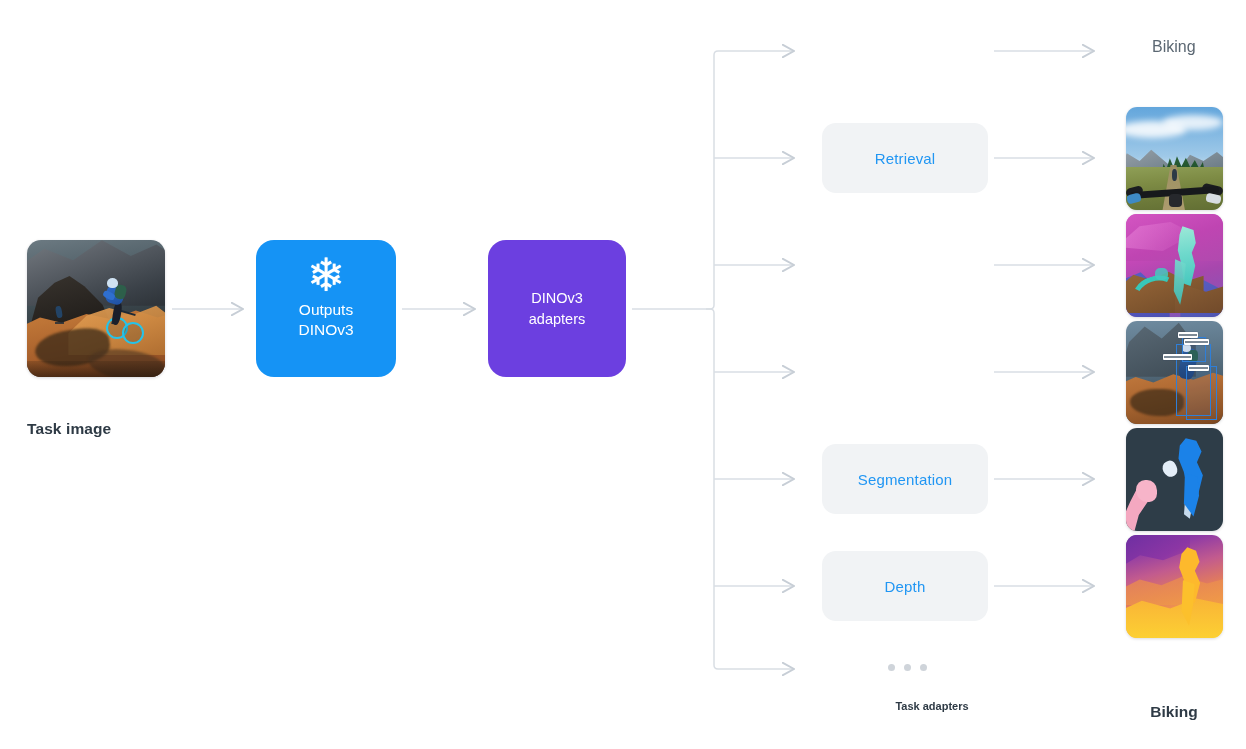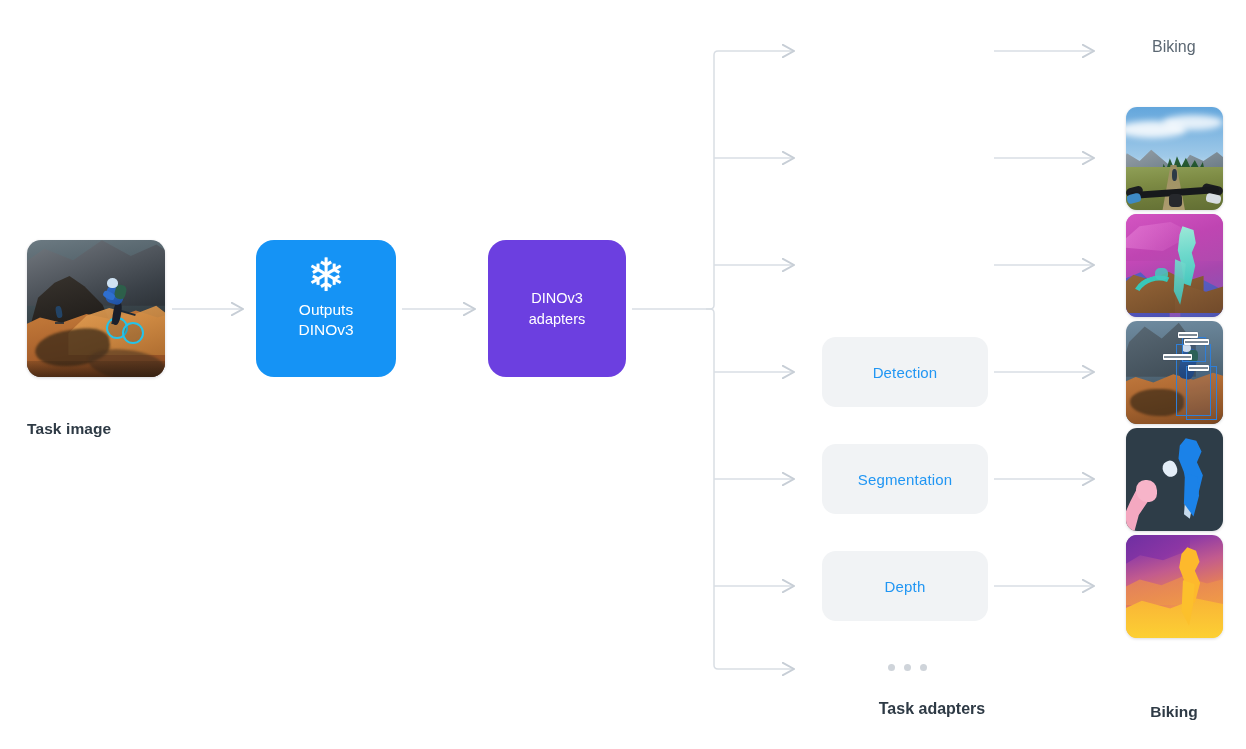--- a/index.html
+++ b/index.html
@@ -249,21 +249,21 @@
     border-radius: 50%;
     background: #cfd4da;
   }
 
   #task-adapters-label {
     position: absolute;
     left: 822px;
     top: 700px;
     width: 220px;
     text-align: center;
-    font-size: 16px;
+    font-size: 11px;
     font-weight: bold;
     color: #2e3a45;
   }
   #outputs-label {
     position: absolute;
     left: 1104px;
     top: 703px;
     width: 140px;
     text-align: center;
     font-size: 15.5px;
@@ -420,22 +420,22 @@
     <div id="snowflake-icon">❄</div>
     <div class="frozen-text">Outputs</div>
     <div class="frozen-text">DINOv3</div>
   </div>
 
   <div id="features-box">
     <div class="features-text">DINOv3</div>
     <div class="features-text">adapters</div>
   </div>
 
-  <div class="adapter" id="adapter-3">
-    <span class="adapter-label">Detection</span>
+  <div class="adapter" id="adapter-1">
+    <span class="adapter-label">Retrieval</span>
   </div>
   <div class="adapter" id="adapter-4">
     <span class="adapter-label">Segmentation</span>
   </div>
   <div class="adapter" id="adapter-5">
     <span class="adapter-label">Depth</span>
   </div>
 
   <div id="adapters-ellipsis">
     <span></span>

